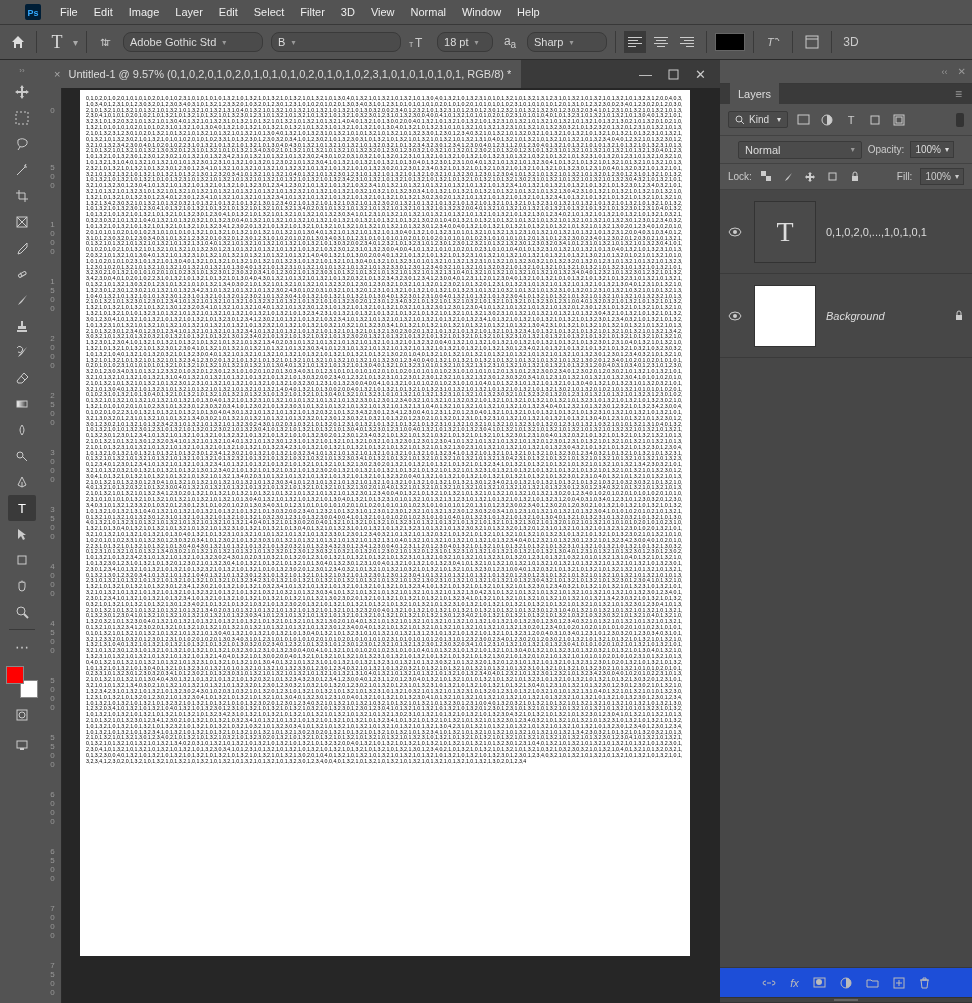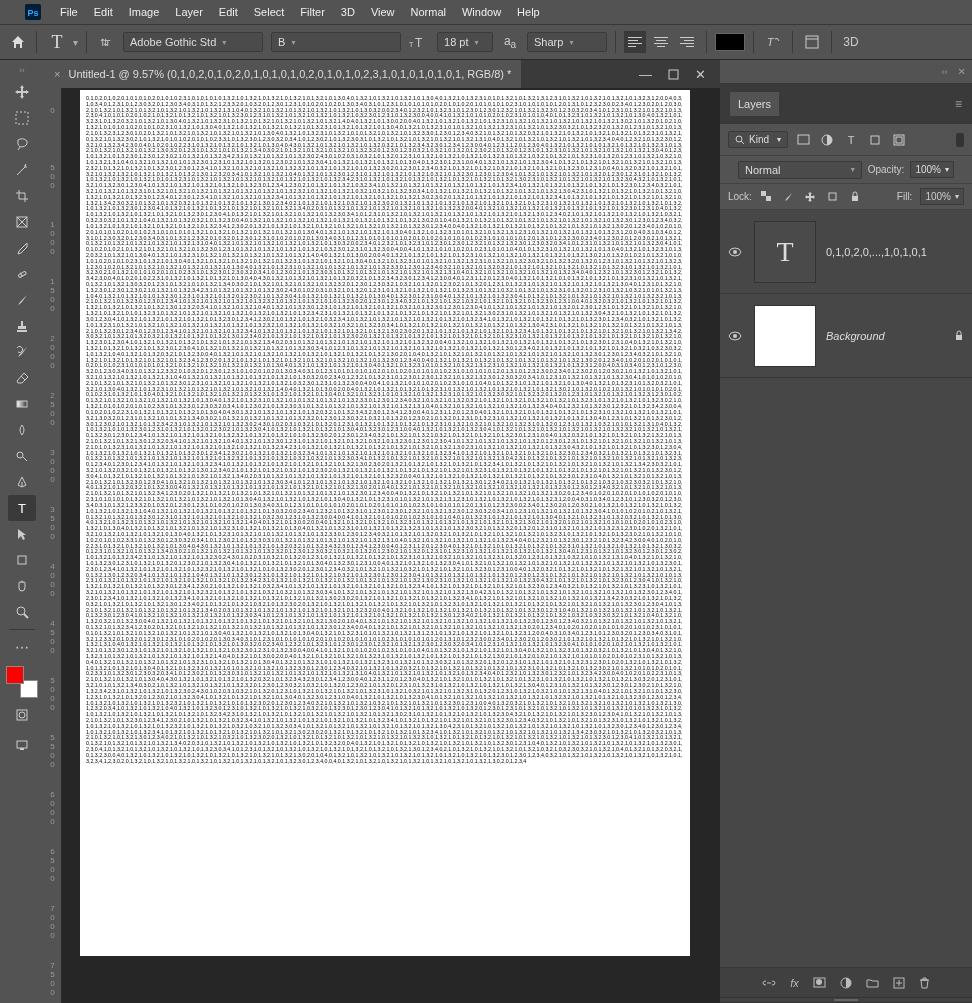--- a/index.html
+++ b/index.html
@@ -6,21 +6,21 @@
 body{background:#323232;width:972px;height:1003px;overflow:hidden;color:#ddd;font-size:11px}
 .menubar{height:24px;background:#535353;display:flex;align-items:center;padding:0 24px;gap:2px}
 .menubar .logo{width:18px;height:18px;margin-right:8px;display:flex;align-items:center;justify-content:center}
 .menubar .menu-item{padding:2px 8px;color:#eee;cursor:pointer}
 .optbar{height:36px;background:#535353;display:flex;align-items:center;padding:0 8px;gap:8px;border-top:1px solid #383838;border-bottom:1px solid #2a2a2a}
 .opt-home{width:20px;height:20px;color:#ddd;display:flex;align-items:center;justify-content:center}
 .opt-sep{width:1px;height:22px;background:#3a3a3a}
 .opt-T{font-family:Georgia,serif;font-size:18px;color:#ddd;width:24px;text-align:center}
 .opt-drop{font-size:10px;color:#aaa;margin-left:-4px}
 .opt-orient{width:20px;height:20px;display:flex;align-items:center;justify-content:center}
-.opt-select{background:#4b4b4b;border:1px solid #3a3a3a;height:20px;display:flex;align-items:center;padding:0 6px;color:#ddd;border-radius:2px}
+.opt-select{background:#4b4b4b;border:1px solid #3a3a3a;height:20px;display:flex;align-items:center;padding:0 6px;color:#ddd;border-radius:8px}
 .opt-select .caret{margin-left:6px;font-size:8px;color:#999}
 .opt-font{width:140px}
 .opt-weight{width:130px}
 .opt-size{width:56px}
 .opt-aa{width:80px}
 .opt-tT{font-size:13px;color:#ccc;width:20px;text-align:center}
 .opt-aa-icon{font-size:12px;color:#ccc;width:18px;text-align:center}
 .opt-align-group{display:flex;gap:4px}
 .opt-align{width:22px;height:22px;border:1px solid transparent;display:flex;flex-direction:column;justify-content:center;gap:2px;padding:3px}
 .opt-align div{height:1px;background:#ccc}
@@ -44,21 +44,21 @@
 .ruler-v{width:18px;background:#535353;font-size:8px;color:#999;position:relative;border-right:1px solid #2a2a2a;padding-top:18px;overflow:hidden}
 .ruler-v .tick{height:57px;text-align:center;writing-mode:horizontal-tb;display:flex;flex-direction:column;align-items:center;white-space:pre}
 .canvas-col{flex:1;display:flex;flex-direction:column}
 .ruler-h{height:18px;background:#535353;font-size:8px;color:#999;display:flex;border-bottom:1px solid #2a2a2a;overflow:hidden;padding-left:0}
 .ruler-h .tick{width:48px;text-align:left}
 .canvas{flex:1;background:#262626;display:flex;justify-content:center;padding:2px 12px 0 0;overflow:hidden}
 .page{width:610px;height:866px;background:#fff;color:#000;font-size:5.3px;line-height:1.1;padding:6px;word-break:break-all;overflow:hidden;font-family:Arial,sans-serif}
 .panels{width:252px;background:#535353;display:flex;flex-direction:column}
 .panel-mini-tabs{height:24px;display:flex;align-items:center;justify-content:flex-end;padding:0 6px;gap:10px;color:#999;font-size:10px;border-bottom:1px solid #383838}
 .panel-mini-tabs .dd{font-size:9px}
-.layers-header{height:40px;background:#3a3a3a;display:flex;align-items:center;padding:0 10px;gap:1px}
+.layers-header{height:20px;background:#3a3a3a;display:flex;align-items:center;padding:0 10px;gap:1px}
 .layers-header .tab{background:#535353;padding:4px 8px;height:24px;display:flex;align-items:center}
 .layers-header .menu{margin-left:auto;color:#999;font-size:12px}
 .layers-filter{height:32px;display:flex;align-items:center;padding:0 8px;gap:6px;border-bottom:1px solid #424242}
 .layers-filter .kind{display:flex;align-items:center;gap:4px;background:#4b4b4b;border:1px solid #3a3a3a;padding:2px 6px;border-radius:2px;font-size:10px}
 .layers-filter .ficon{width:18px;height:16px;display:flex;align-items:center;justify-content:center;color:#ccc;font-size:11px}
 .layers-filter .ftoggle{width:8px;height:14px;background:#333;border-radius:2px;margin-left:auto}
 .layers-blend{height:28px;display:flex;align-items:center;padding:0 18px;gap:6px;border-bottom:1px solid #424242}
 .layers-blend .blend-sel{flex:1;background:#4b4b4b;border:1px solid #3a3a3a;padding:2px 6px;display:flex;align-items:center;border-radius:2px}
 .layers-blend .blend-sel .caret{margin-left:auto;font-size:8px;color:#999}
 .layers-blend .op-label{font-size:10px;color:#ccc}
@@ -68,21 +68,21 @@
 .layers-lock .fill-label{margin-left:auto}
 .layers-lock .fill-val{background:#4b4b4b;border:1px solid #3a3a3a;padding:2px 4px;font-size:10px;display:flex;align-items:center;gap:4px}
 .layer-list{flex:1;background:#474747;overflow:auto}
 .layer{display:flex;align-items:center;height:84px;border-bottom:1px solid #3a3a3a;padding:0 8px;gap:10px}
 .layer .vis{width:16px;color:#ccc;font-size:12px;text-align:center}
 .layer .thumb{width:62px;height:62px;background:#fff;border:1px solid #333;display:flex;align-items:center;justify-content:center;font-family:Georgia,serif;font-size:28px;color:#555}
 .layer .thumb.text{background:#4a4a4a;color:#ddd}
 .layer .name{color:#ddd;font-size:11px;font-style:normal}
 .layer .name.bg{font-style:italic}
 .layer .lock{margin-left:auto;color:#aaa;font-size:11px}
-.layer-footer{height:30px;background:#404040;display:flex;align-items:center;justify-content:center;gap:14px;border-top:1px solid #383838;color:#bbb;font-size:12px}
+.layer-footer{height:30px;background:#1d4ed8;display:flex;align-items:center;justify-content:center;gap:14px;border-top:1px solid #383838;color:#bbb;font-size:12px}
 .panels-divider{height:6px;background:#424242;border-top:1px solid #333;border-bottom:1px solid #333;display:flex;align-items:center;justify-content:center}
 .panels-divider::after{content:"";width:24px;height:2px;background:#666}
 svg{display:block}
 </style>
 </head>
 <body>
 
 <div class="menubar">
   <div class="logo">
     <svg width="16" height="16" viewBox="0 0 16 16">

